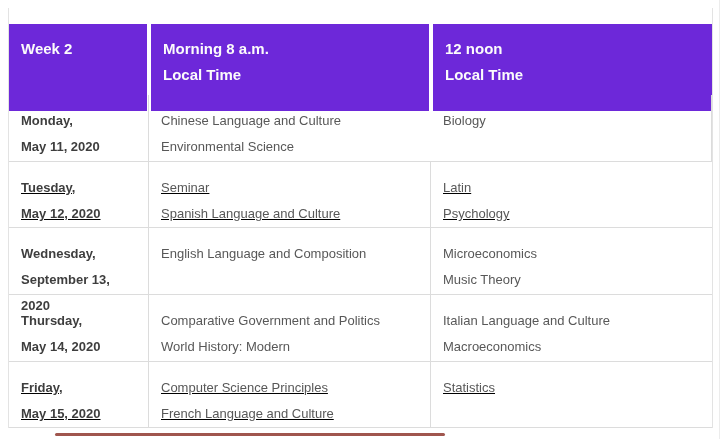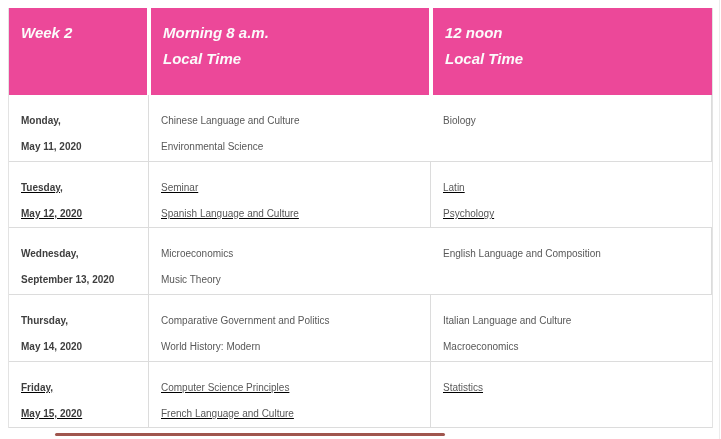--- a/index.html
+++ b/index.html
@@ -11,33 +11,33 @@
   .sched-table{
     position:absolute;left:8px;top:8px;width:705px;
     border-left:1px solid #e3e3e3;border-right:1px solid #e3e3e3;
     box-sizing:border-box;
   }
   .row{display:grid;grid-template-columns:140px 282px 281px;box-sizing:border-box;}
   
   .head-row{height:87px;}
   .hcell{box-sizing:border-box;height:87px;}
   .hbg{
-    background:#ec4899;height:100%;box-sizing:border-box;
-    padding:12px 12px 0 12px;margin:0 2px;
-    color:#fbfbfb;font-size:15px;font-weight:bold;line-height:26px;font-style:italic;
+    background:#6d28d9;height:100%;box-sizing:border-box;
+    padding:12px 12px 0 12px;margin:16px 2px;
+    color:#fbfbfb;font-size:15px;font-weight:bold;line-height:26px;
   }
   .hcell.first .hbg{margin-left:0;}
   .hcell.last  .hbg{margin-right:0;}
   
   .body-row{background:#ffffff;border-bottom:1px solid #dcdcdc;}
   .body-row.h67{height:67px;}
   .body-row.h66{height:66px;text-decoration:underline;}
   .cell{
     box-sizing:border-box;padding:13px 12px 0 12px;
-    font-size:10px;line-height:26px;color:#585858;
+    font-size:13px;line-height:26px;color:#585858;
   }
   .cell.colA,.cell.colB{border-right:1px solid #dcdcdc;}
   .day-cell div{font-weight:bold;color:#3e3e3e;}
   
   .accent-line{
     position:absolute;left:55px;top:433px;width:390px;height:3px;
     background:#a0564e;border-radius:2px;
   }
   .right-edge-line{
     position:absolute;left:719px;top:0;width:1px;height:439px;background:#ececec;
@@ -95,26 +95,26 @@
       <div>Latin</div>
       <div>Psychology</div>
     </div>
   </div>
 
   <div class="row body-row h67">
     <div class="cell colA day-cell">
       <div>Wednesday,</div>
       <div>September 13, 2020</div>
     </div>
+    <div class="cell colB">
+      <div>English Language and Composition</div>
+    </div>
     <div class="cell">
       <div>Microeconomics</div>
       <div>Music Theory</div>
-    </div>
-    <div class="cell colB">
-      <div>English Language and Composition</div>
     </div>
   </div>
 
   <div class="row body-row h67">
     <div class="cell colA day-cell">
       <div>Thursday,</div>
       <div>May 14, 2020</div>
     </div>
     <div class="cell colB">
       <div>Comparative Government and Politics</div>

